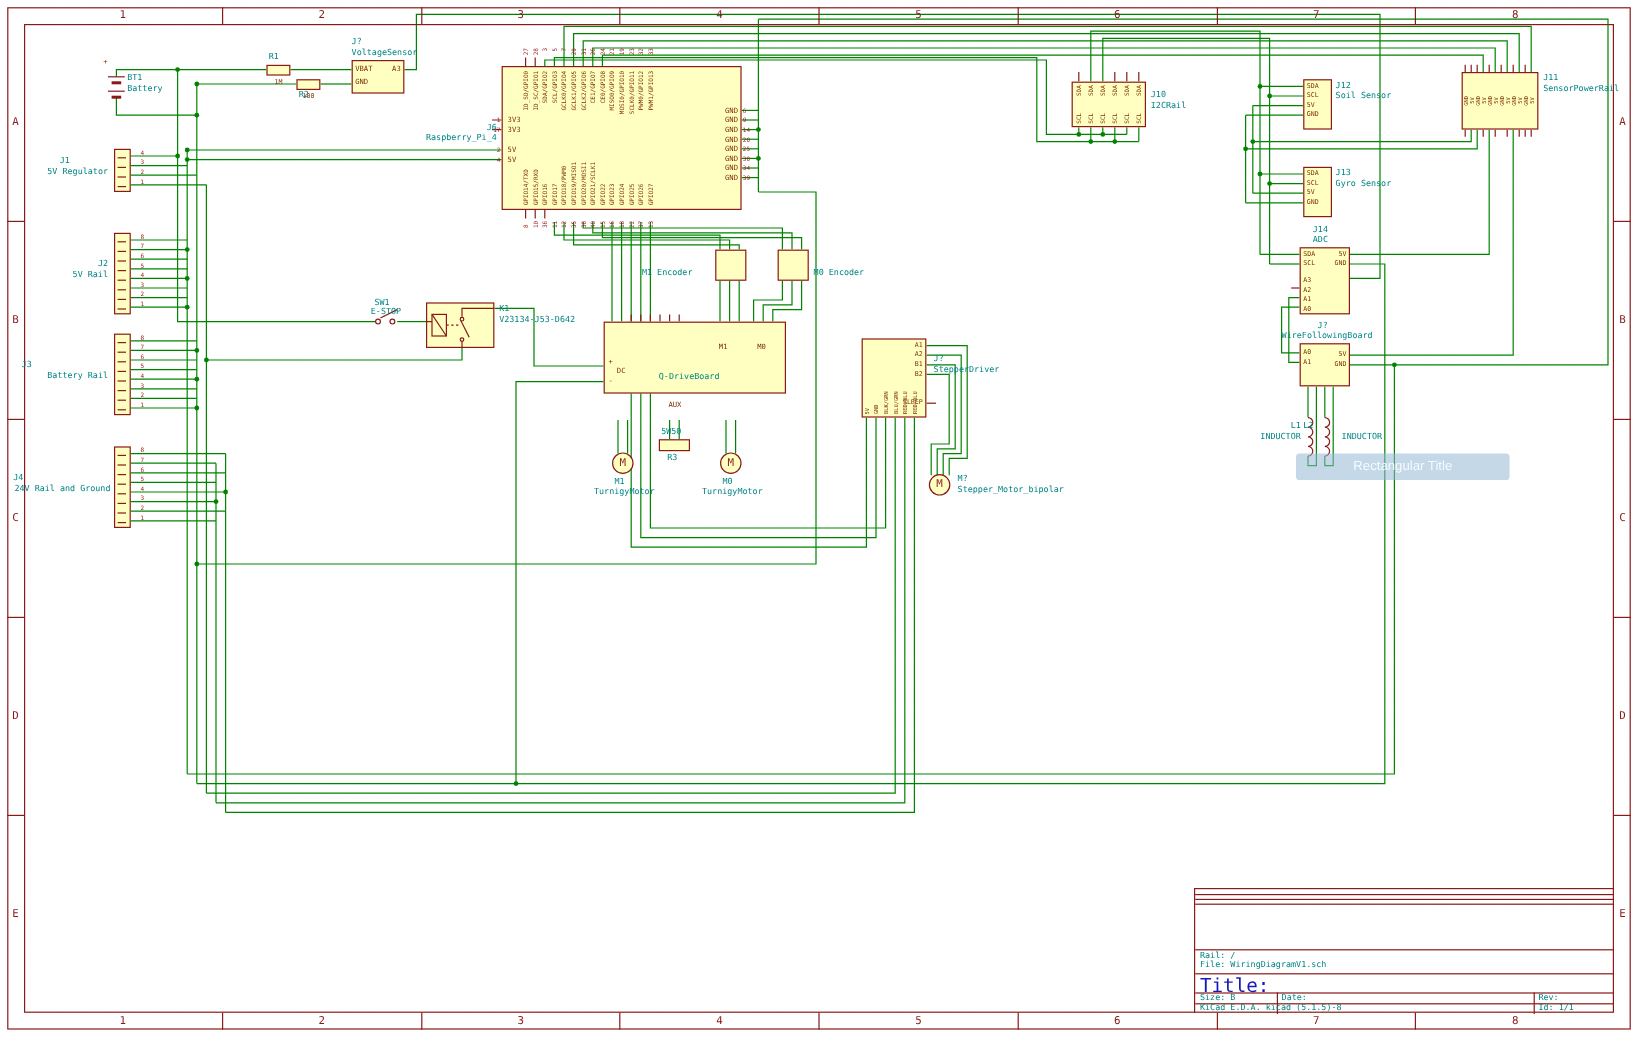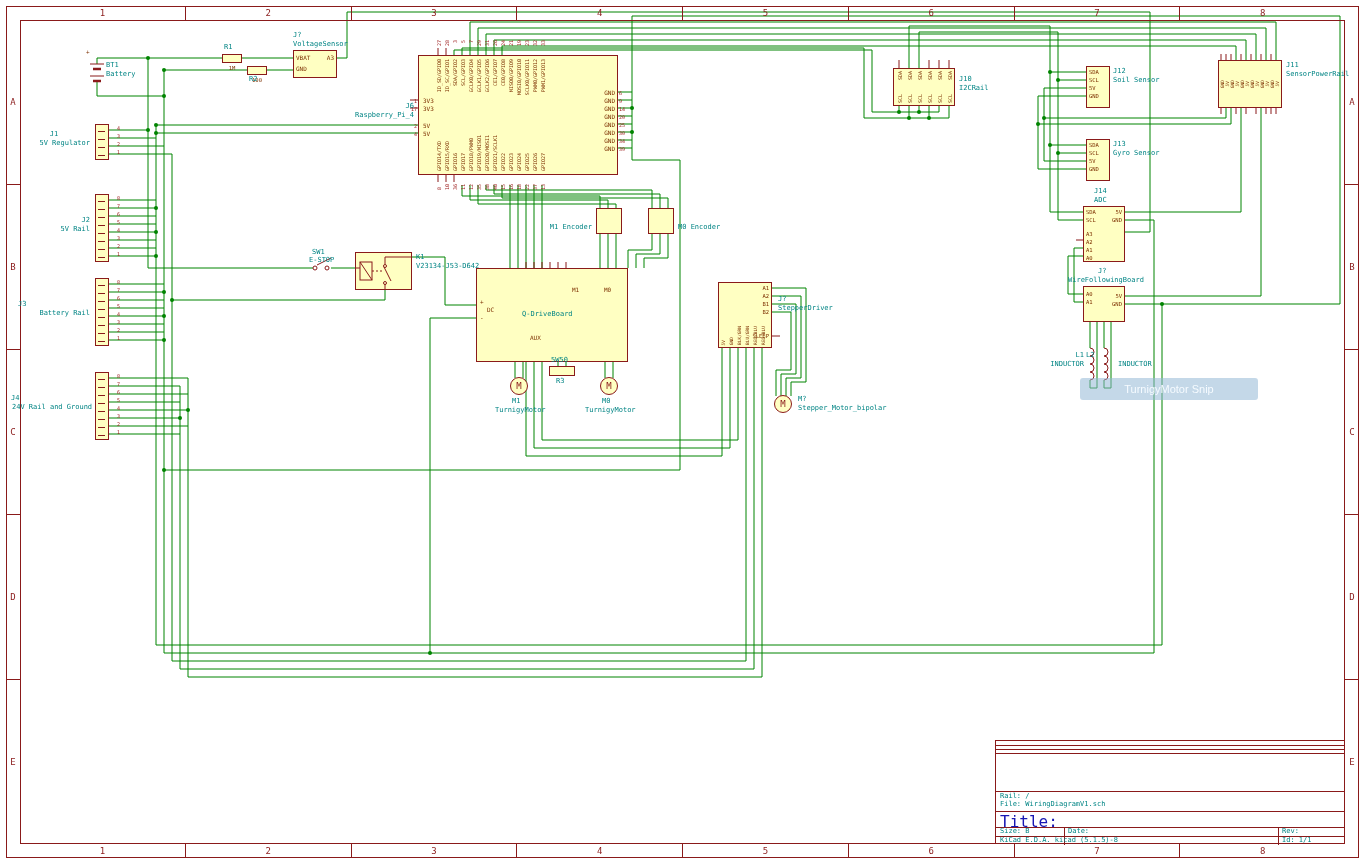--- a/index.html
+++ b/index.html
@@ -612,21 +612,21 @@
         <div class="prow pn">
         <span class="nm">GND</span>
           <span class="num pnum">39</span>
       </div>
       </div>
   </div>
   <span class="t ref" style="left:330px;top:103px;width:84px;text-align:right">J6</span>
   <span class="t val" style="left:318px;top:112px;width:96px;text-align:right">Raspberry_Pi_4</span>
 
   <div class="comp" style="left:596px;top:208px;width:26px;height:26px"></div>
-  <span class="t val" style="left:520px;top:224px;width:72px;text-align:right">M1 Encoder</span>
+  <span class="t val" style="left:520px;top:224px;width:72px;text-align:center">M1 Encoder</span>
   <div class="comp" style="left:648px;top:208px;width:26px;height:26px"></div>
   <span class="t val" style="left:678px;top:224px">M0 Encoder</span>
 
   <span class="t ref" style="left:312px;top:249px">SW1</span>
   <span class="t val" style="left:309px;top:257px">E-STOP</span>
 
   <div class="comp" style="left:355px;top:252px;width:57px;height:38px">
     <svg width="57" height="38" style="position:absolute;left:-1px;top:-1px">
       <g stroke="#8a1a1a" fill="none" stroke-width="1">
         <rect x="5" y="10" width="12" height="18"></rect>
@@ -637,21 +637,21 @@
         <path d="M29,15 L36,29"></path>
         <path d="M0,16 H5"></path>
           <path d="M30,32 V38"></path>
           <path d="M30,12 V5 H57"></path>
       </g>
     </svg>
   </div>
   <span class="t ref" style="left:416px;top:254px">K1</span>
   <span class="t val" style="left:416px;top:263px">V23134-J53-D642</span>
 
-  <div class="comp" style="left:476px;top:268px;width:152px;height:94px">
+  <div class="comp" style="left:503px;top:268px;width:152px;height:60px">
     <span class="t pn" style="left:3px;top:30px">+</span>
     <span class="t pn" style="left:10px;top:38px">DC</span>
     <span class="t pn" style="left:3px;top:46px">-</span>
     <span class="t pn" style="left:95px;top:18px">M1</span>
     <span class="t pn" style="left:127px;top:18px">M0</span>
     <span class="t pn" style="left:53px;top:66px">AUX</span>
     <span class="t val" style="left:45px;top:42px">Q-DriveBoard</span>
   </div>
 
   <div class="motor" style="left:510px;top:377px"><span>M</span></div>
@@ -863,16 +863,16 @@
     <span class="t" style="left:4px;top:60px">File: WiringDiagramV1.sch</span>
     <span class="t title" style="left:4px;top:72px">Title:</span>
     <span class="t" style="left:4px;top:87px">Size: B</span>
     <span class="t" style="left:72px;top:87px">Date:</span>
     <span class="t" style="left:286px;top:87px">Rev:</span>
     <span class="t" style="left:4px;top:96px">KiCad E.D.A.  kicad (5.1.5)-8</span>
     <span class="t" style="left:286px;top:96px">Id: 1/1</span>
   </div>
 
   <div id="snip">
-      <span>TurnigyMotor Snip</span>
+      <span>Rectangular Title</span>
     </div>
 
 </div>
 
 </body></html>

